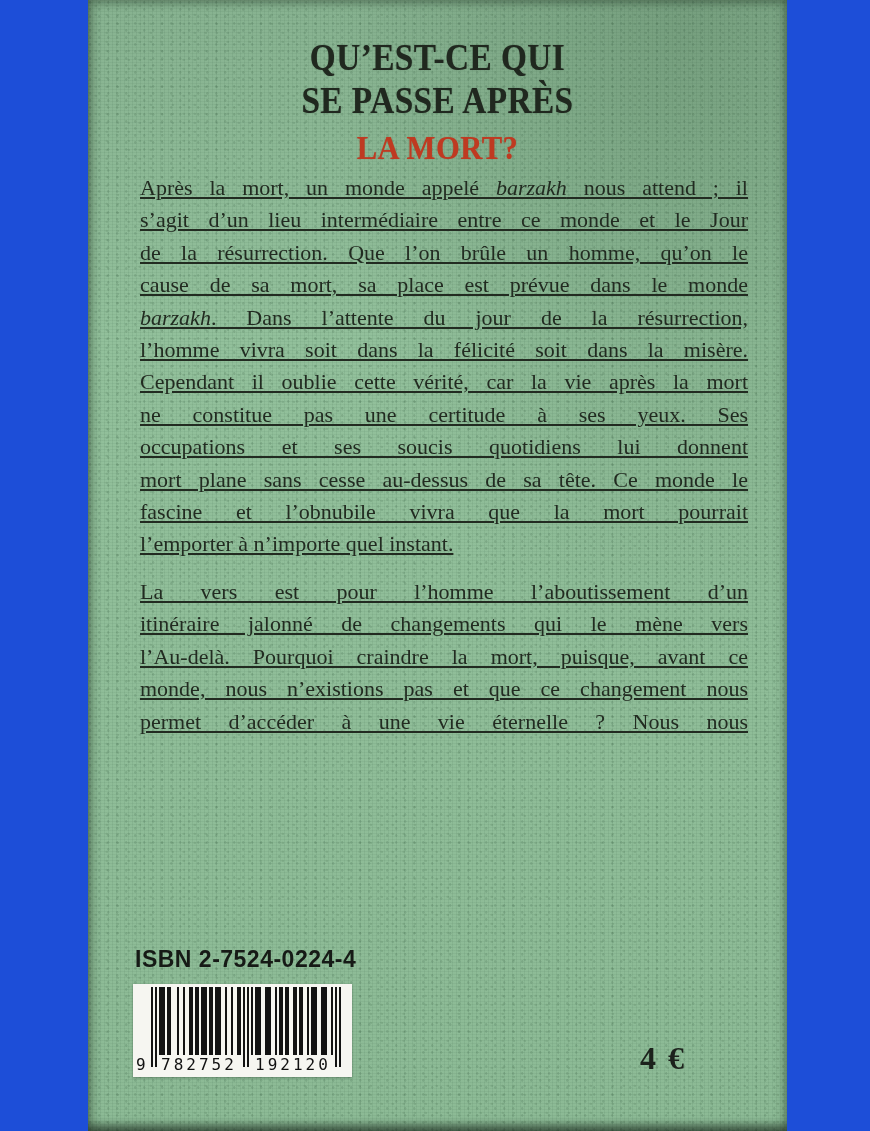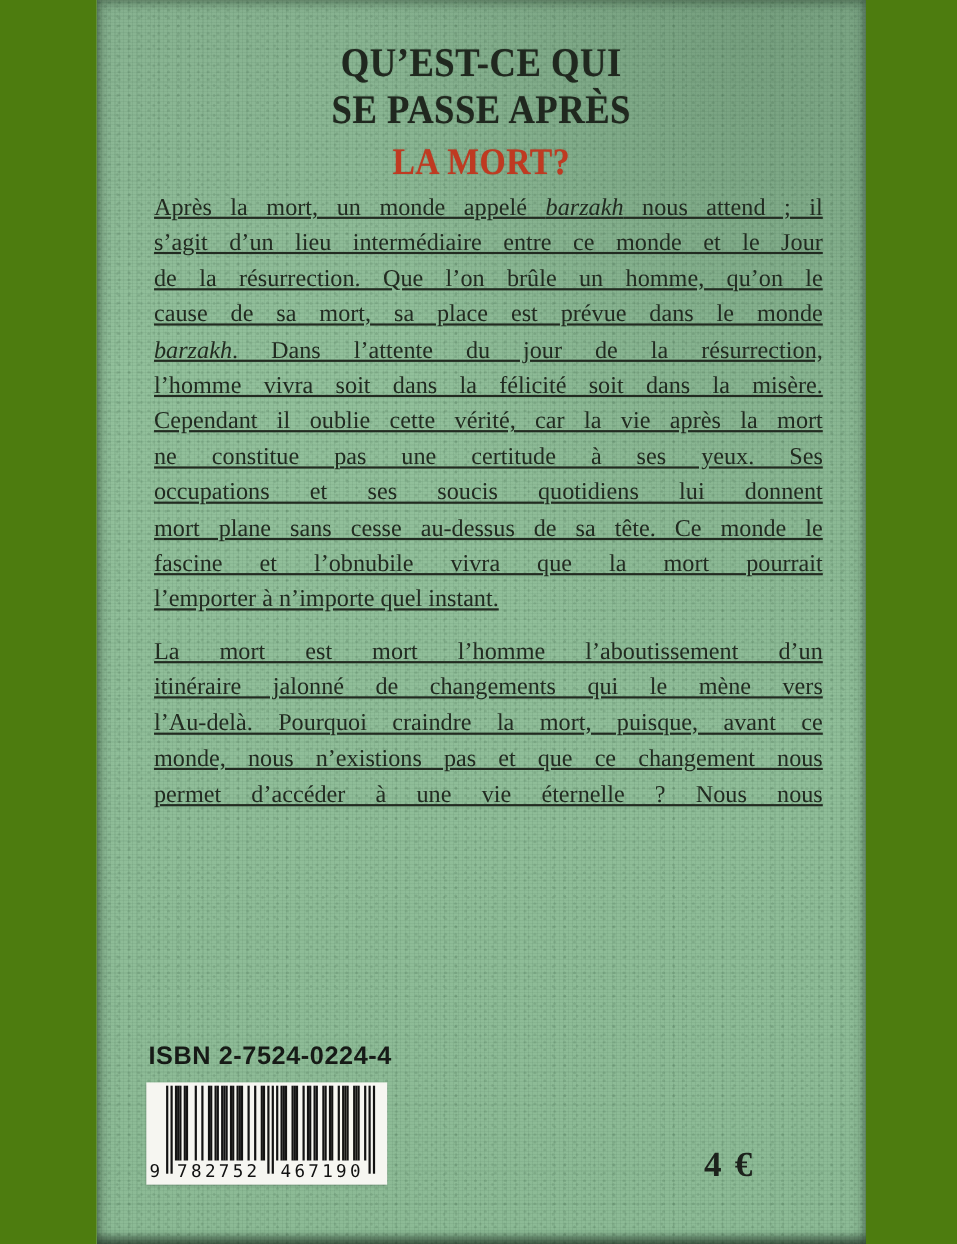--- a/index.html
+++ b/index.html
@@ -1,19 +1,19 @@
 <!DOCTYPE html>
 <html><head>
 <meta charset="utf-8">
 <style>
   html,body{margin:0;padding:0;background:#ffffff;}
   .page{
     position:relative;
     width:870px;height:1131px;
-    background:#4d7c0f;
+    background:#1d4ed8;
     overflow:hidden;
     font-family:"Liberation Serif", serif;
   }
   
   .cover{
     position:absolute;
     left:88px;top:0;
     width:699px;height:1131px;
     background-color:#8cba95;
     background-image:
@@ -133,21 +133,21 @@
           <div class="line"><i>barzakh</i>. Dans l’attente du jour de la résurrection,</div>
           <div class="line">l’homme vivra soit dans la félicité soit dans la misère.</div>
           <div class="line">Cependant il oublie cette vérité, car la vie après la mort</div>
           <div class="line">ne constitue pas une certitude à ses yeux. Ses</div>
           <div class="line">occupations et ses soucis quotidiens lui donnent</div>
           <div class="line">mort plane sans cesse au-dessus de sa tête. Ce monde le</div>
           <div class="line">fascine et l’obnubile vivra que la mort pourrait</div>
           <div class="line line-last">l’emporter à n’importe quel instant.</div>
         </div>
       <div class="para">
-          <div class="line">La mort est mort l’homme l’aboutissement d’un</div>
+          <div class="line">La vers est pour l’homme l’aboutissement d’un</div>
           <div class="line">itinéraire jalonné de changements qui le mène vers</div>
           <div class="line">l’Au-delà. Pourquoi craindre la mort, puisque, avant ce</div>
           <div class="line">monde, nous n’existions pas et que ce changement nous</div>
           <div class="line">permet d’accéder à une vie éternelle ? Nous nous</div>
         </div>
     </div>
 
     <div class="isbn">ISBN 2-7524-0224-4</div>
 
     <div class="barcode-label">
@@ -202,20 +202,20 @@
           <div class="m" style="left: 170px; height: 68px;"></div>
           <div class="m" style="left: 172px; height: 68px;"></div>
           <div class="m" style="left: 174px; height: 68px;"></div>
           <div class="m" style="left: 180px; height: 68px;"></div>
           <div class="m" style="left: 184px; height: 80px;"></div>
           <div class="m" style="left: 188px; height: 80px;"></div>
         </div>
       <div class="barcode-digits">
         <span class="d1">9</span>
         <span class="d2">782752</span>
-        <span class="d3">467190</span>
+        <span class="d3">192120</span>
       </div>
     </div>
 
     <div class="price">4 €</div>
 
   </div>
 </div>
 
 </body></html>

